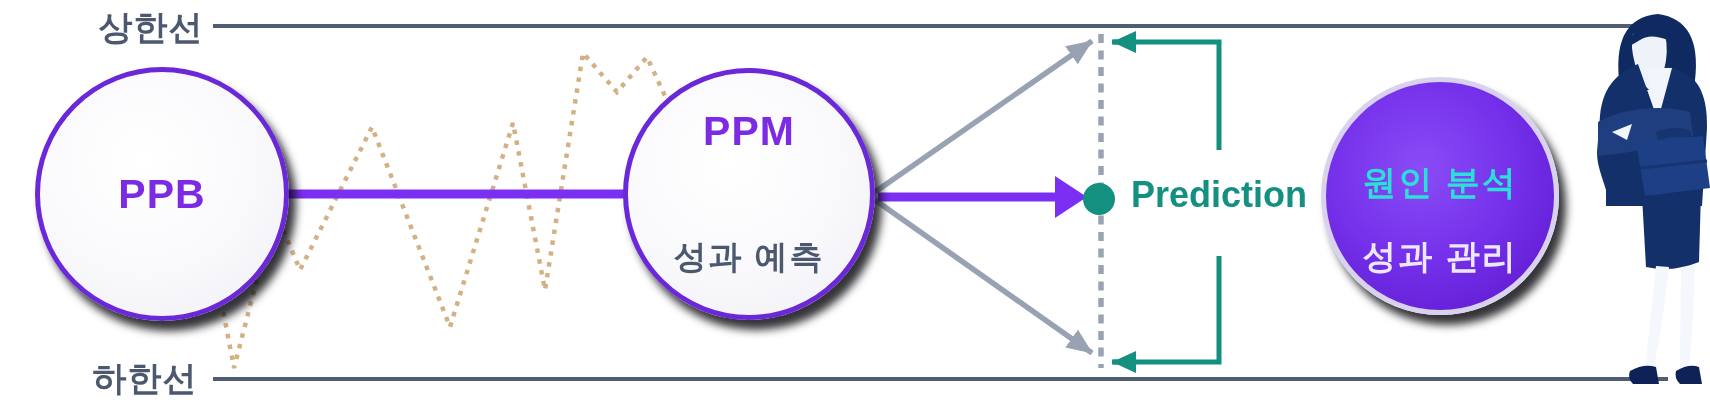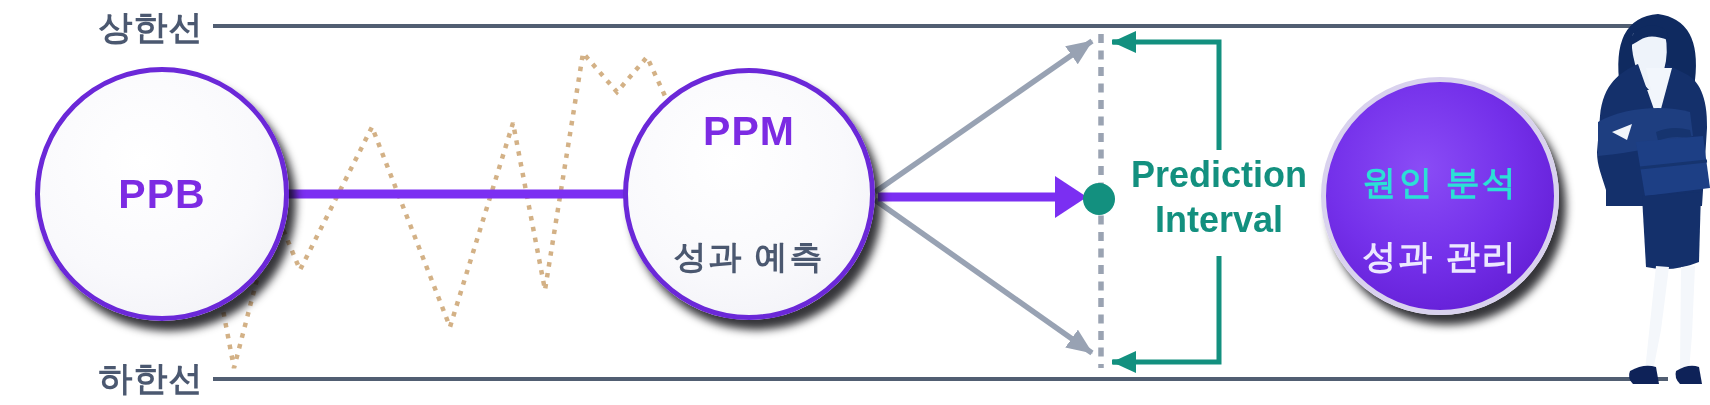--- a/index.html
+++ b/index.html
@@ -10,21 +10,21 @@
     overflow:hidden;
     font-family:"Liberation Sans", sans-serif;
     border-radius:24px;
   }
   .layer{position:absolute;left:0;top:0;width:1710px;height:405px;}
   .limit-label{
     position:absolute;width:130px;text-align:center;
     font-size:34px;font-weight:bold;color:#4b5870;letter-spacing:1px;
   }
   .limit-label.upper{left:86px;top:5px;}
-  .limit-label.lower{left:86px;top:356px;}
+  .limit-label.lower{left:80px;top:356px;}
   .node{
     position:absolute;border-radius:50%;
     display:flex;flex-direction:column;align-items:center;justify-content:center;
     box-shadow:7px 10px 9px rgba(8,8,14,0.82);
     text-align:center;
   }
   .node.light{
     border:5px solid #6b28d8;
     background:radial-gradient(circle at 42% 36%, #ffffff 0%, #f9f9fc 55%, #efeff5 100%);
   }
@@ -33,21 +33,21 @@
   .node-analysis{
     left:1321px;top:77px;width:228px;height:228px;
     border:5px solid #d9d2ee;
     background:radial-gradient(circle at 42% 38%, #8a4cf6 0%, #7430ea 48%, #5a14c9 100%);
   }
   .node-title-purple{font-size:41px;font-weight:bold;color:#7c2be3;letter-spacing:1px;}
   .node-sub-slate{font-size:33px;font-weight:bold;color:#4b5870;margin-top:32px;letter-spacing:2px;}
   .node-title-cyan{font-size:34px;font-weight:bold;color:#2be0d6;letter-spacing:2px;margin-top:48px;}
   .node-sub-white{font-size:34px;font-weight:bold;color:#ece8ff;margin-top:28px;letter-spacing:2px;}
   .prediction-label{
-    position:absolute;left:1119px;top:152px;width:200px;
+    position:absolute;left:1119px;top:172px;width:200px;
     text-align:center;color:#13907f;font-size:36px;font-weight:bold;line-height:45px;
   }
 </style>
 </head>
 <body>
 
 <div class="canvas">
 
   <svg class="layer" viewBox="0 0 1710 405" xmlns="http://www.w3.org/2000/svg">
     <defs>
@@ -123,21 +123,20 @@
     <div class="node-title-purple">PPB</div>
   </div>
 
   <div class="node light node-ppm">
     <div class="node-title-purple">PPM</div>
     <div class="node-sub-slate">성과 예측</div>
   </div>
 
   <div class="prediction-label">
     <div>Prediction</div>
-    <div>Interval</div>
   </div>
 
   <div class="node node-analysis">
     <div class="node-title-cyan">원인 분석</div>
     <div class="node-sub-white">성과 관리</div>
   </div>
 
 </div>
 
 </body></html>

